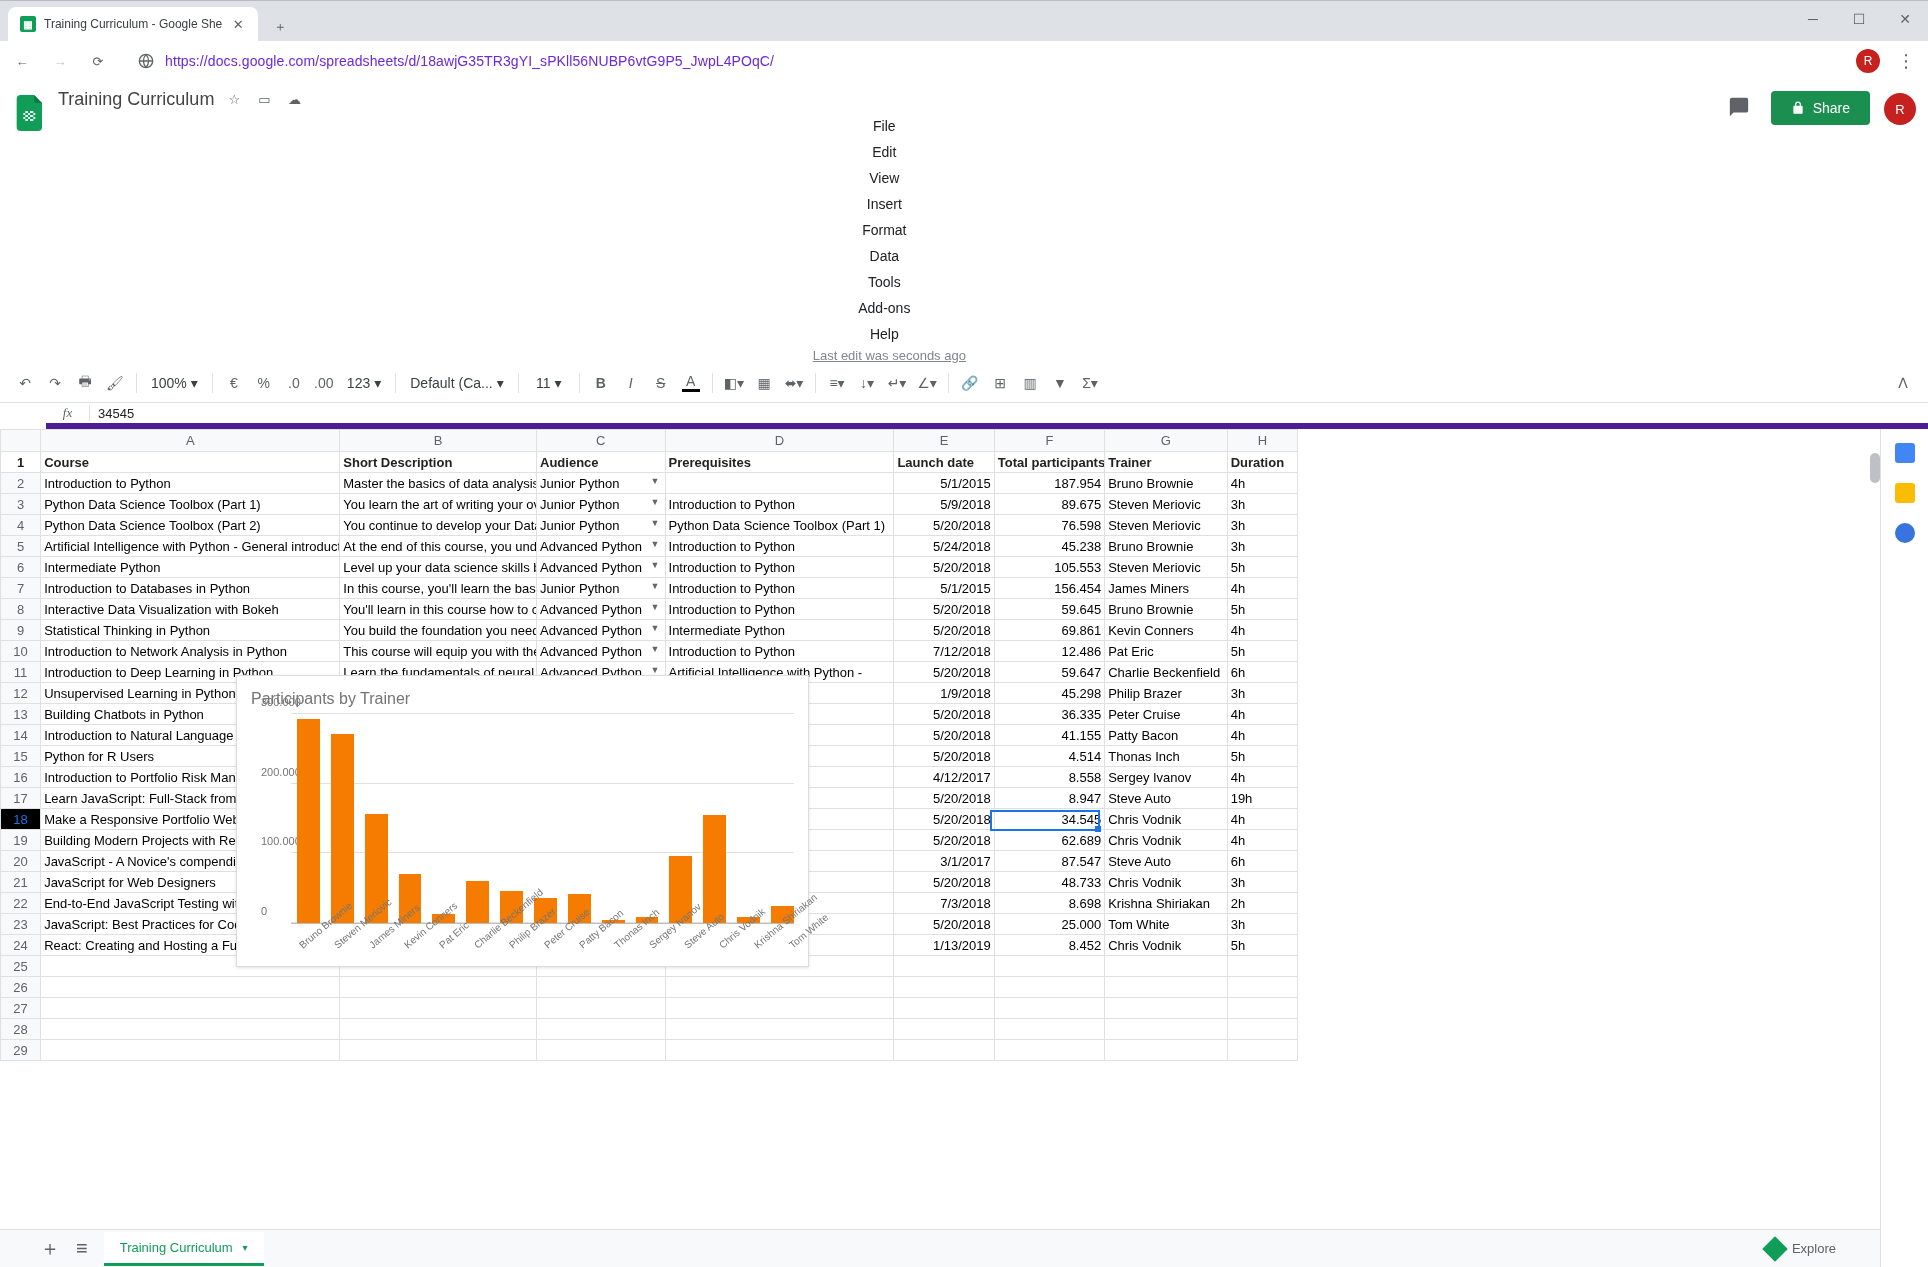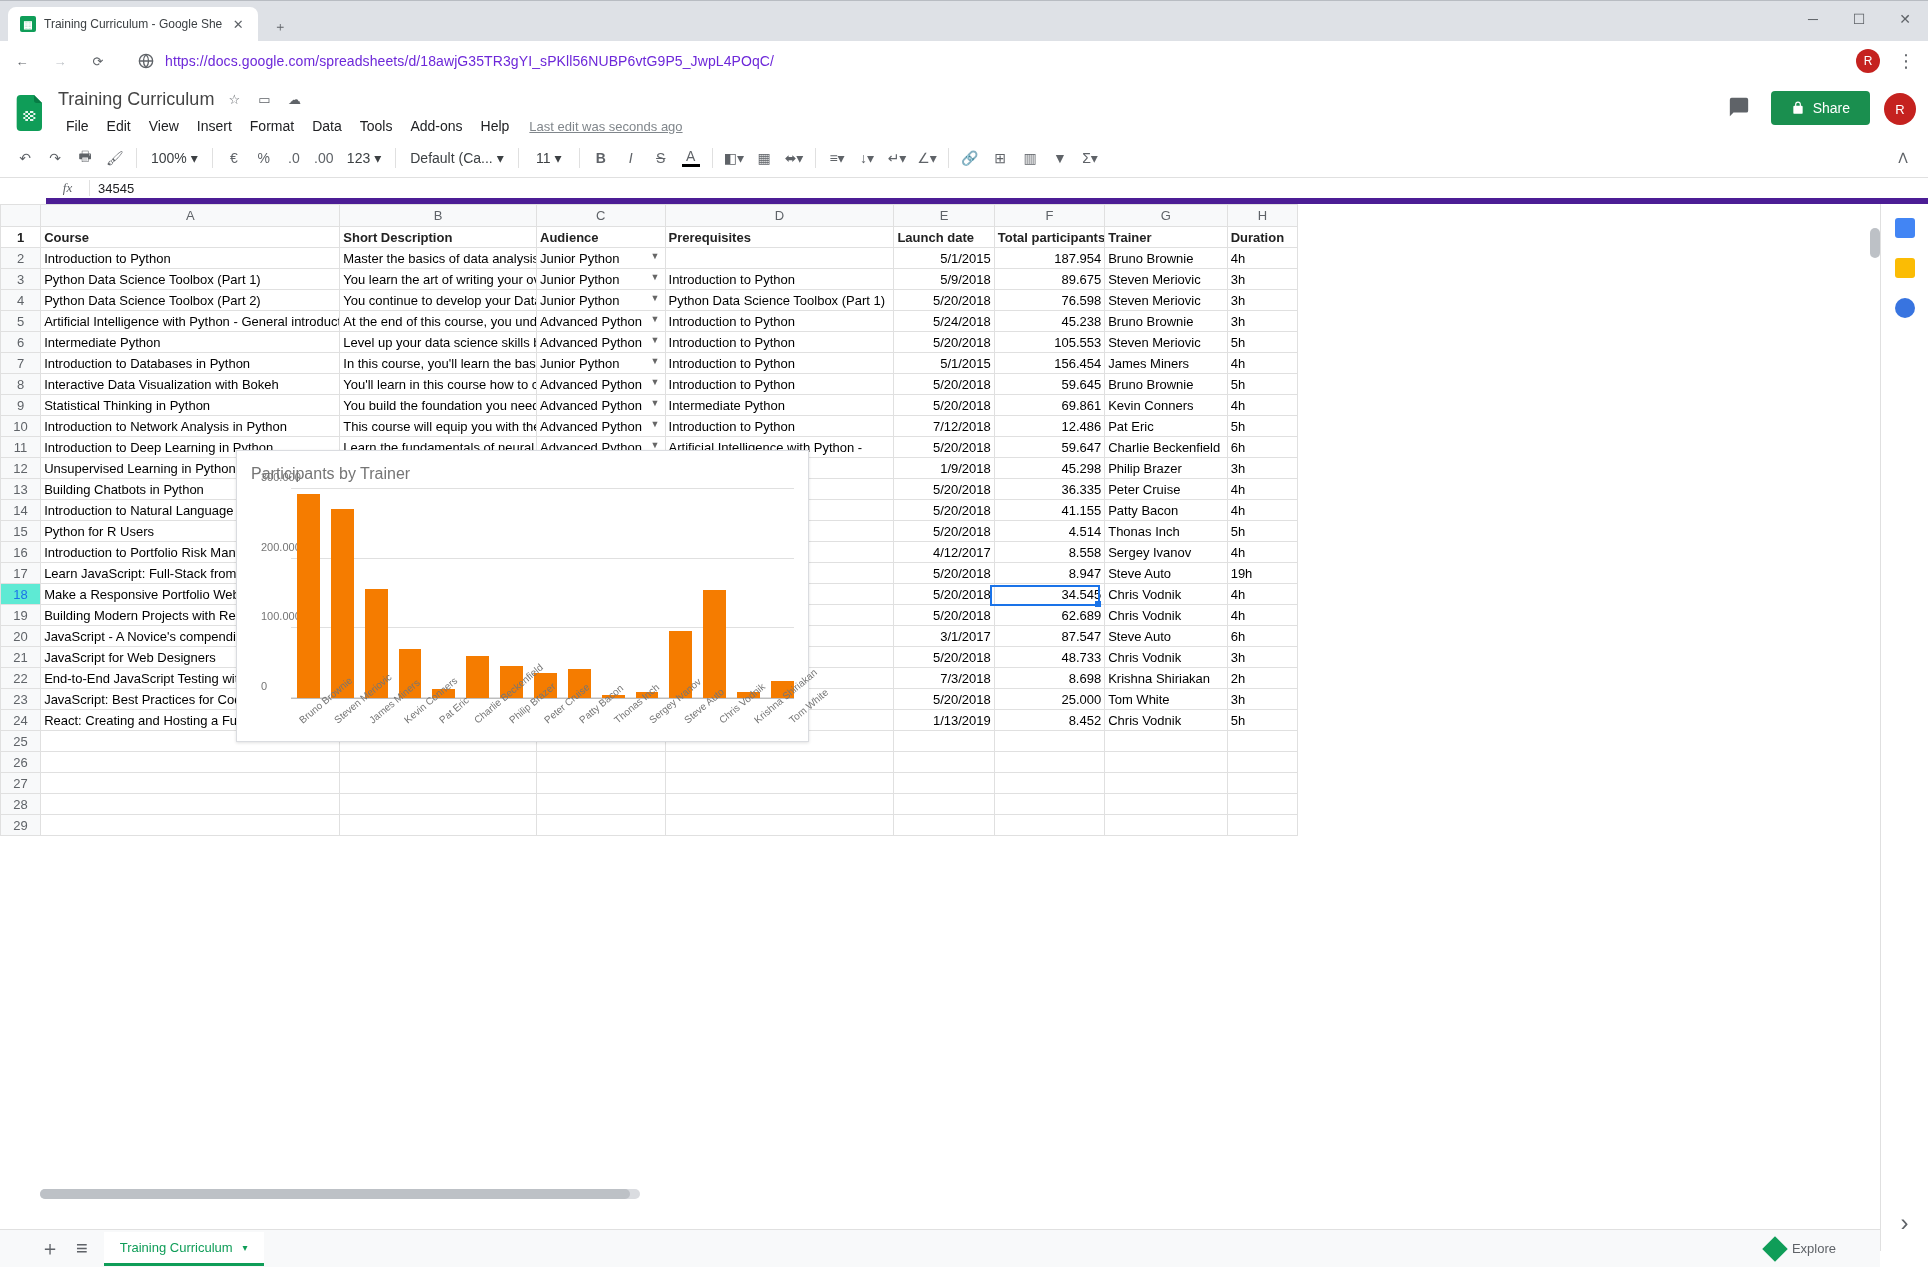--- a/index.html
+++ b/index.html
@@ -26,21 +26,21 @@
 .kebab { width: 24px; height: 24px; display: flex; align-items: center; justify-content: center; color: #5f6368; font-size: 18px; }
 
 
 .app-header { display: flex; align-items: flex-start; padding: 8px 12px 0 12px; gap: 10px; }
 .sheets-logo { width: 36px; height: 48px; display: flex; align-items: center; justify-content: center; }
 .sheets-logo svg { width: 36px; height: 36px; }
 .title-area { flex: 1; }
 .doc-title-row { display: flex; align-items: center; gap: 10px; }
 .doc-title { font-size: 18px; color: #444; }
 .title-icon { width: 20px; height: 20px; color: #5f6368; display:flex; align-items:center; justify-content:center; }
-.menu-row { display: flex; align-items: center; gap: 2px; padding-top: 4px; }
+.menu-row { display: flex; align-items: center; gap: 2px; padding-top: 4px; flex-direction: column; }
 .menu-item { padding: 4px 8px; color: #202124; font-size: 14px; cursor: pointer; border-radius: 3px; }
 .last-edit { color: #80868b; font-size: 13px; text-decoration: underline; margin-left: 10px; }
 .header-right { display: flex; align-items: flex-end; gap: 14px; }
 .comments-btn { width: 36px; height: 36px; display: flex; align-items: center; justify-content: center; color: #5f6368; }
 .share-btn { background: #1a8f4f; color: #fff; border-radius: 4px; padding: 9px 20px; font-size: 14px; font-weight: 500; display: flex; align-items: center; gap: 8px; }
 .avatar-big { width: 32px; height: 32px; border-radius: 50%; background: #c5221f; color: #fff; display: flex; align-items: center; justify-content: center; font-weight: 500; }
 
 
 .toolbar { display: flex; align-items: center; padding: 4px 12px; gap: 4px; border-bottom: 1px solid #e0e0e0; height: 40px; }
 .tb-btn { min-width: 26px; height: 26px; display: flex; align-items: center; justify-content: center; color: #5f6368; cursor: pointer; border-radius: 3px; padding: 0 3px; font-size: 14px; }
@@ -69,21 +69,21 @@
 .side-more { color: #5f6368; font-size: 24px; margin-top: auto; margin-bottom: 14px; }
 
 
 table.grid { border-collapse: collapse; table-layout: fixed; width: 1298px; }
 .grid th, .grid td { border: 1px solid #e0e0e0; height: 21px; font-size: 13px; text-align: left; padding: 0 3px; overflow: hidden; white-space: nowrap; }
 .grid thead th { background: #f8f9fa; text-align: center; font-weight: normal; color: #5f6368; height: 22px; position: sticky; top: 0; }
 .grid .rowhdr { background: #f8f9fa; text-align: center; color: #5f6368; width: 40px; position: sticky; left: 0; }
 .grid .corner { background: #f8f9fa; width: 40px; }
 .grid td.num { text-align: right; }
 .grid tr.hdr-row td { font-weight: bold; color: #222; background: #fff; }
-.grid .rowhdr.selected { background: #5eead4; color: #1a73e8; }
+.grid .rowhdr.selected { background: #000000; color: #1a73e8; }
 .selected-cell { position: absolute; border: 2px solid #1a73e8; pointer-events: none; }
 .selected-handle { position: absolute; width: 6px; height: 6px; background: #1a73e8; bottom: -3px; right: -3px; }
 .dd-arrow { float: right; color: #666; font-size: 9px; padding-right: 2px; }
 
 
 .chart-overlay { position: absolute; background: #fff; border: 1px solid #dadce0; box-shadow: 0 1px 3px rgba(0,0,0,0.12); }
 .chart-title { font-size: 16px; color: #757575; padding: 14px 0 6px 14px; }
 .chart-body { position: relative; padding: 0 10px 10px 10px; }
 .chart-plot { position: relative; height: 210px; border-bottom: 1px solid #bdbdbd; margin-left: 44px; margin-right: 4px; }
 .gridline { position: absolute; left: 0; right: 0; border-top: 1px solid #e0e0e0; }

